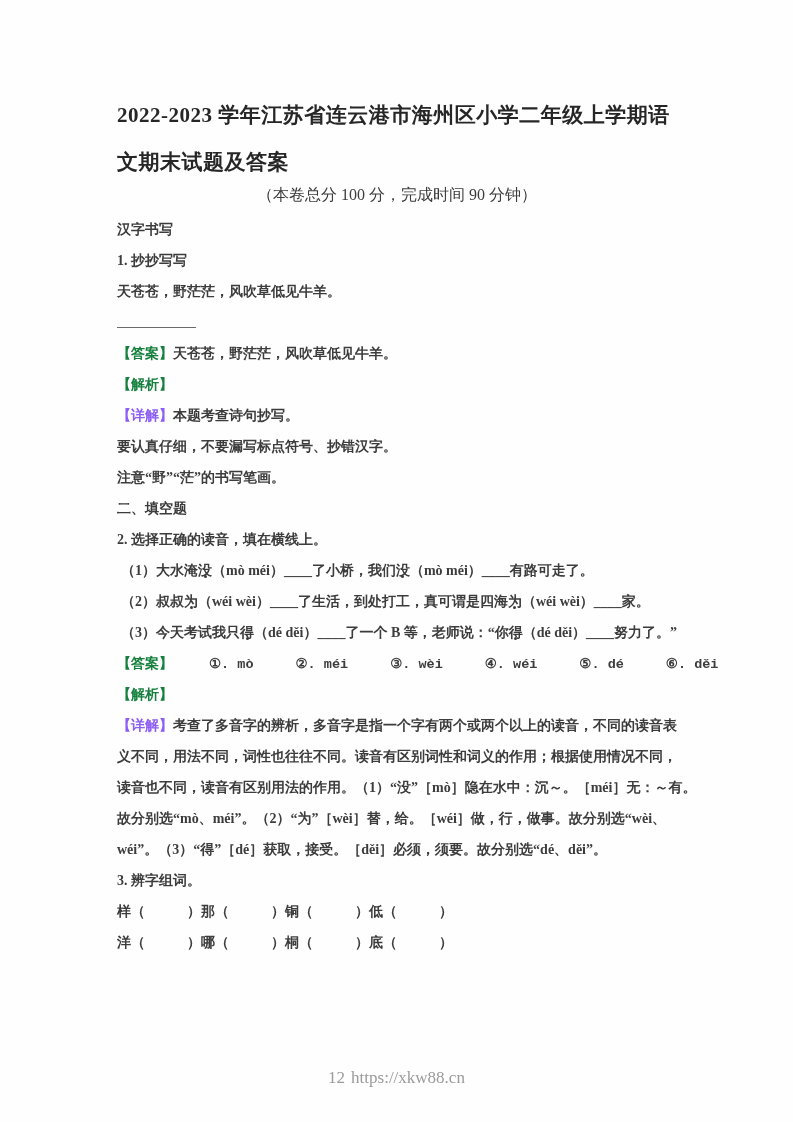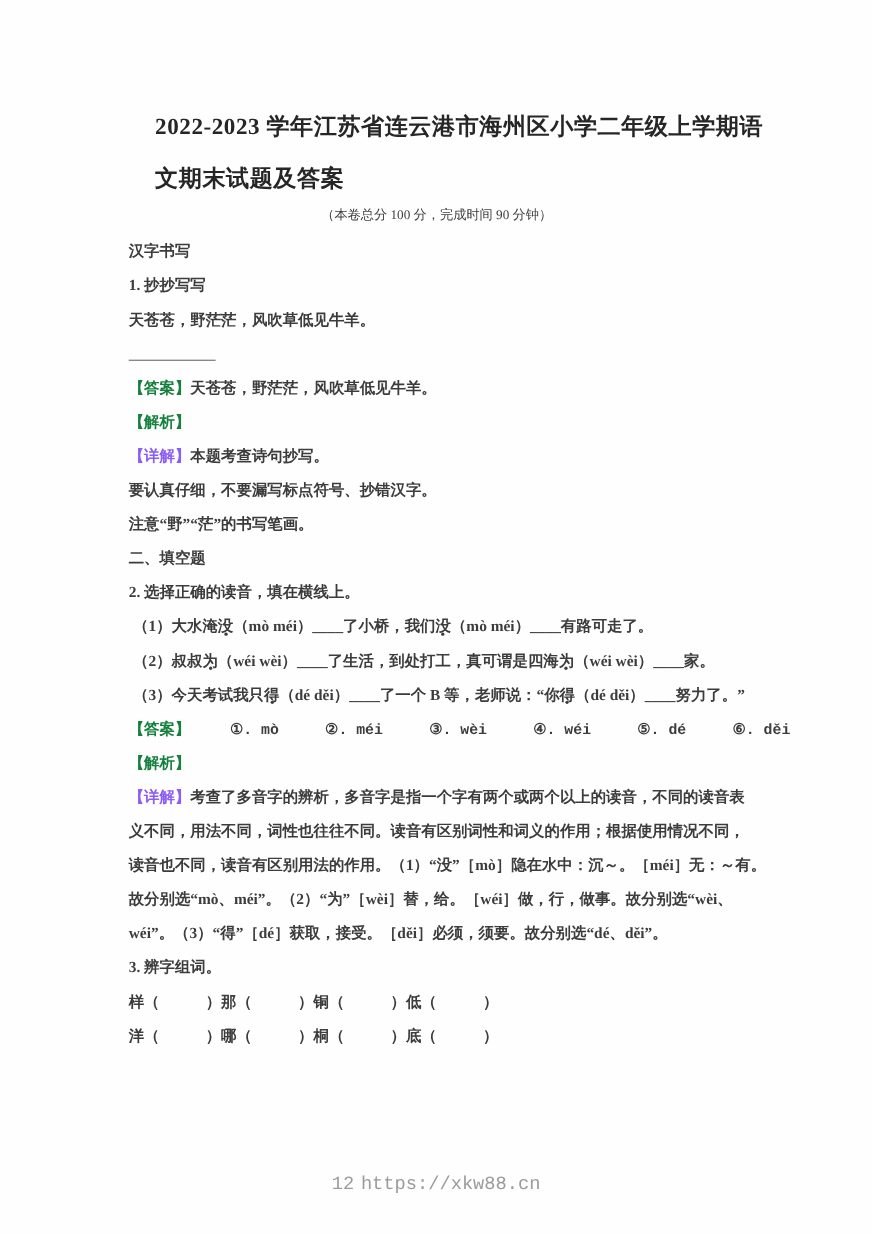--- a/index.html
+++ b/index.html
@@ -5,43 +5,43 @@
   html,body { margin:0; padding:0; }
   body {
     width:793px; height:1122px; background:#ffffff;
     font-family:"Liberation Serif","DejaVu Serif",serif;
     color:#3c3c3c;
   }
   .page { position:relative; width:793px; height:1122px; overflow:hidden; background:#fefefe; }
 
   .title { position:absolute; left:117px; top:92px; width:566px; margin:0;
            font-size:21px; font-weight:bold; color:#262626; line-height:47px; }
-  .title .tline { display:block; white-space:nowrap; letter-spacing:0.5px;margin-left:24px; }
+  .title .tline { display:block; white-space:nowrap; letter-spacing:0.5px; }
 
   .subtitle { position:absolute; left:117px; top:183px; width:560px; margin:0;
-              text-align:center; font-size:12px; color:#3c3c3c; line-height:24px; }
+              text-align:center; font-size:16px; color:#3c3c3c; line-height:24px; }
 
   .content { position:absolute; left:117px; top:214px; width:620px; }
   .line { height:31px; line-height:31px; font-size:14px; white-space:nowrap;font-weight:bold; }
   .item { padding-left:4px; }
 
   .blue { color:#15803d; }
   .label { color:#8b5cf6; }
 
   .ans { margin-left:42px; font-family:"Liberation Mono","DejaVu Sans Mono",monospace; font-size:13.5px; }
   .ans.first { margin-left:36px; }
 
   .em { position:relative; display:inline-block; }
   .em::after { content:""; position:absolute; left:50%; margin-left:-1.5px; top:20px;
                width:3px; height:3px; border-radius:50%; background:#3c3c3c; }
 
   .uline { display:inline-block; width:79px; height:20px; border-bottom:1px solid #6b6b6b; }
 
   .footer { position:absolute; left:0; right:0; top:1064px; text-align:center;
-            font-family:Liberation Mono, monospace;
+            font-family:Liberation Serif, serif;
             font-size:17px; color:#9b9b9b; line-height:28px; }
   .footer span { margin:0 3px; }
 </style>
 </head>
 <body>
 
 <div class="page">
 
   <h1 class="title">
     <span class="tline">2022-2023 学年江苏省连云港市海州区小学二年级上学期语</span>

